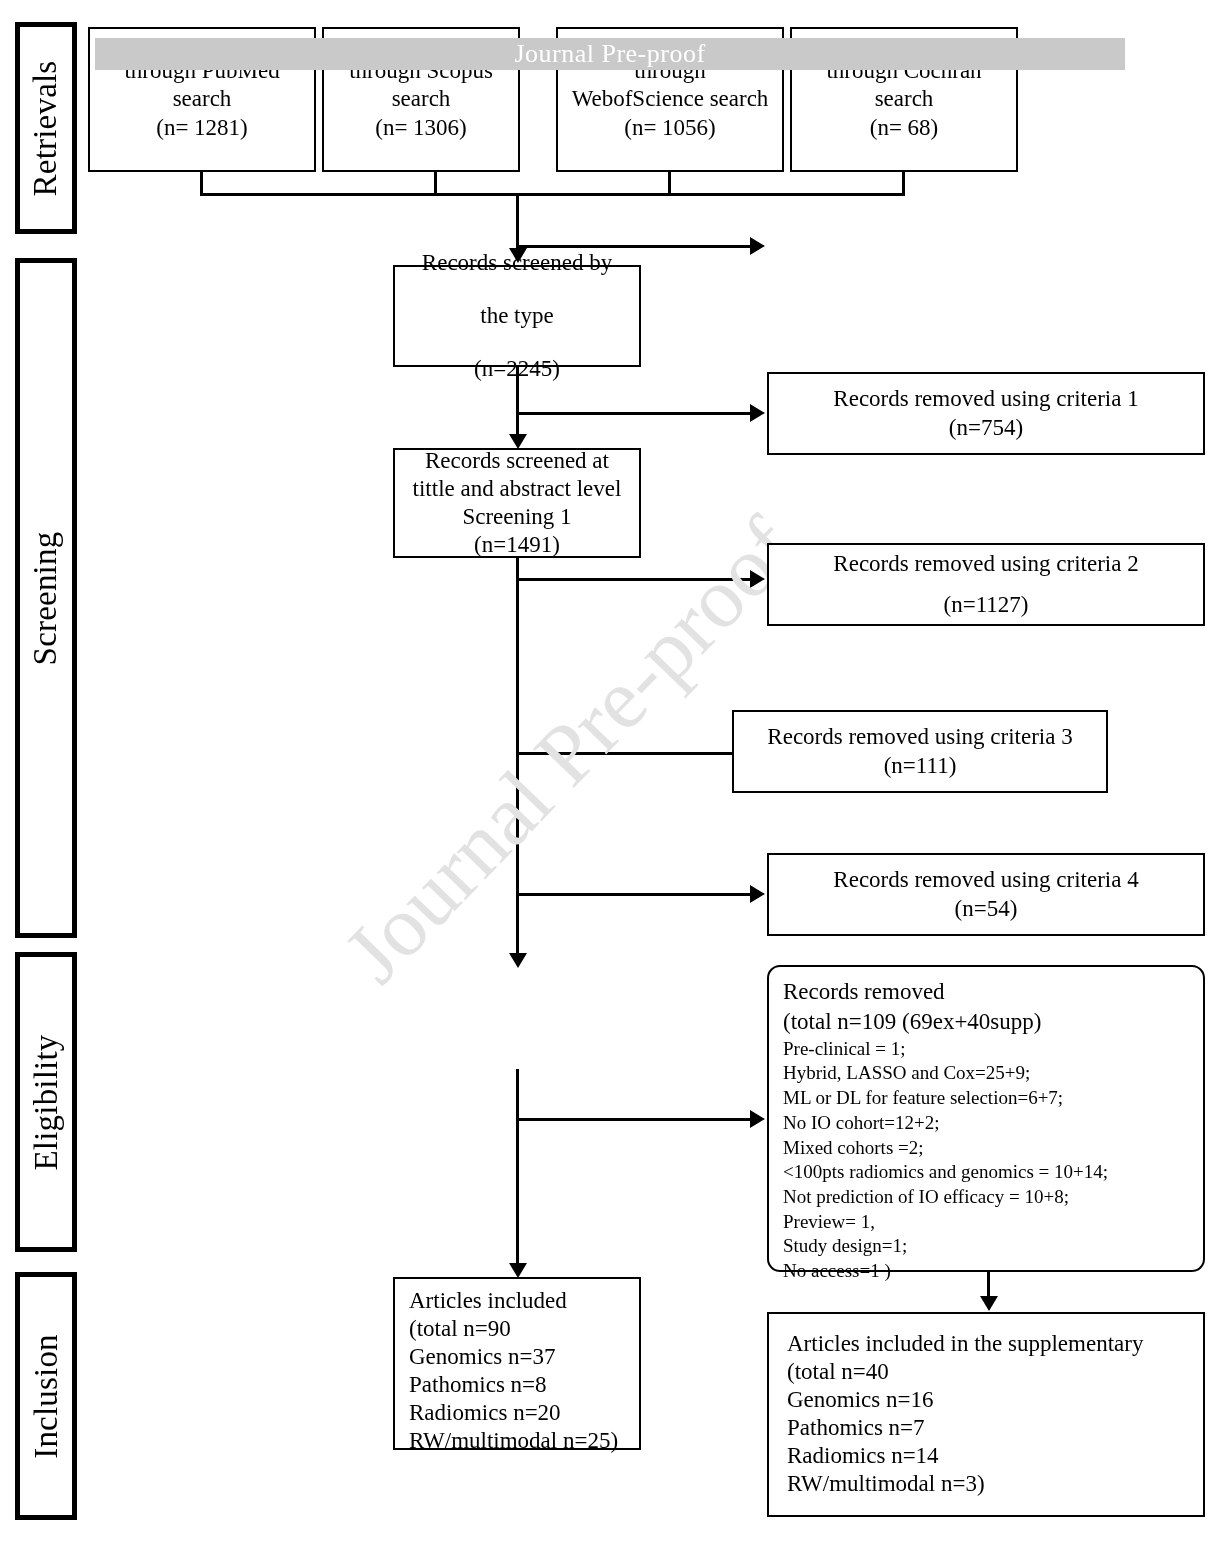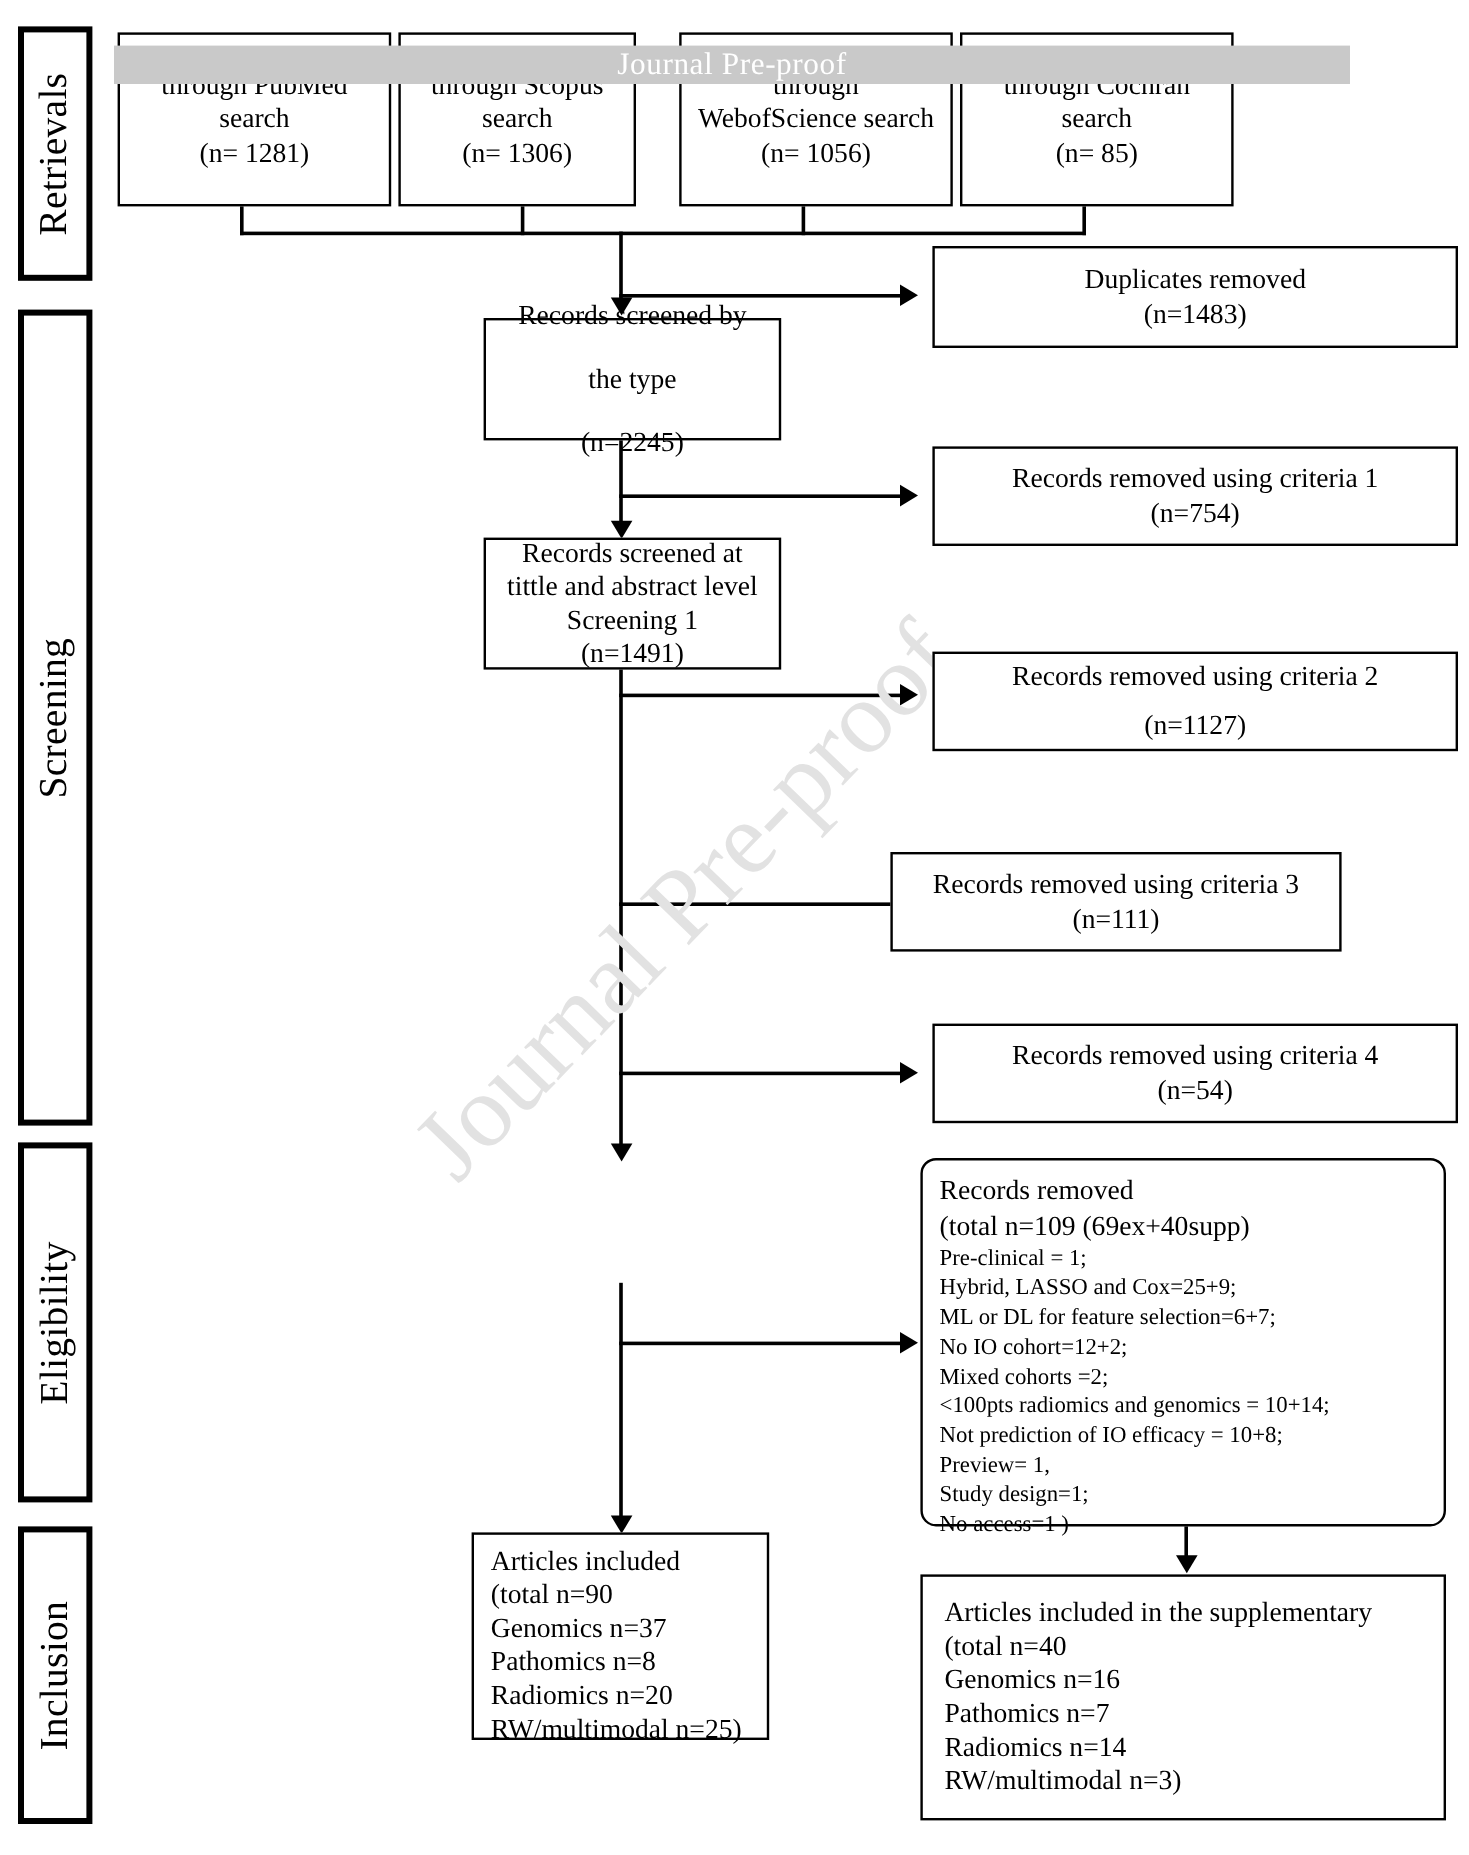--- a/index.html
+++ b/index.html
@@ -41,21 +41,21 @@
     position:absolute;
     border:2px solid #000;
     background:#fff;
     box-sizing:border-box;
     display:flex;
     flex-direction:column;
     justify-content:center;
     font-size:23px;
     line-height:1.22;
   }
-  .box.center{align-items:center;text-align:center;margin-left:10px;}
+  .box.center{align-items:center;text-align:center;}
   .box.left{align-items:flex-start;text-align:left;}
   .box .ln{display:block;white-space:nowrap;}
   .box.pad{padding:6px 10px;}
 
   .box.small-lines{font-size:19px;line-height:1.3;}
   .box .hd{font-size:23px;}
 
   
   .covered{visibility:hidden;}
 
@@ -143,39 +143,35 @@
     <span class="ln covered"></span>
     <span class="ln">through</span>
     <span class="ln">WebofScience search</span>
     <span class="ln">(n= 1056)</span>
   </div>
 
   <div class="box center pad" style="left:790px;top:27px;width:228px;height:145px;">
     <span class="ln covered"></span>
     <span class="ln">through Cochran</span>
     <span class="ln">search</span>
-    <span class="ln">(n= 85)</span>
+    <span class="ln">(n= 68)</span>
   </div>
 
   <div class="ln-v" style="left:200px;top:172px;height:24px;"></div>
   <div class="ln-v" style="left:434px;top:172px;height:24px;"></div>
   <div class="ln-v" style="left:668px;top:172px;height:24px;"></div>
   <div class="ln-v" style="left:902px;top:172px;height:24px;"></div>
   <div class="ln-h" style="left:200px;top:193px;width:705px;"></div>
 
   <div class="ln-v" style="left:516px;top:193px;height:58px;"></div>
   <div class="arrow-d" style="left:509px;top:248px;"></div>
 
   <div class="ln-h" style="left:516px;top:245px;width:236px;"></div>
   <div class="arrow-r" style="left:750px;top:237px;"></div>
 
-  <div class="box center pad" style="left:767px;top:205px;width:438px;height:85px;">
-    <span class="ln">Duplicates removed</span>
-    <span class="ln">(n=1483)</span>
-  </div>
 
   <div class="box center pad" style="left:393px;top:265px;width:248px;height:102px;gap:25px;">
     <span class="ln">Records screened by</span>
     <span class="ln">the type</span>
     <span class="ln">(n=2245)</span>
   </div>
 
   <div class="ln-v" style="left:516px;top:367px;height:72px;"></div>
   <div class="arrow-d" style="left:509px;top:434px;"></div>
   <div class="ln-h" style="left:516px;top:412px;width:236px;"></div>

